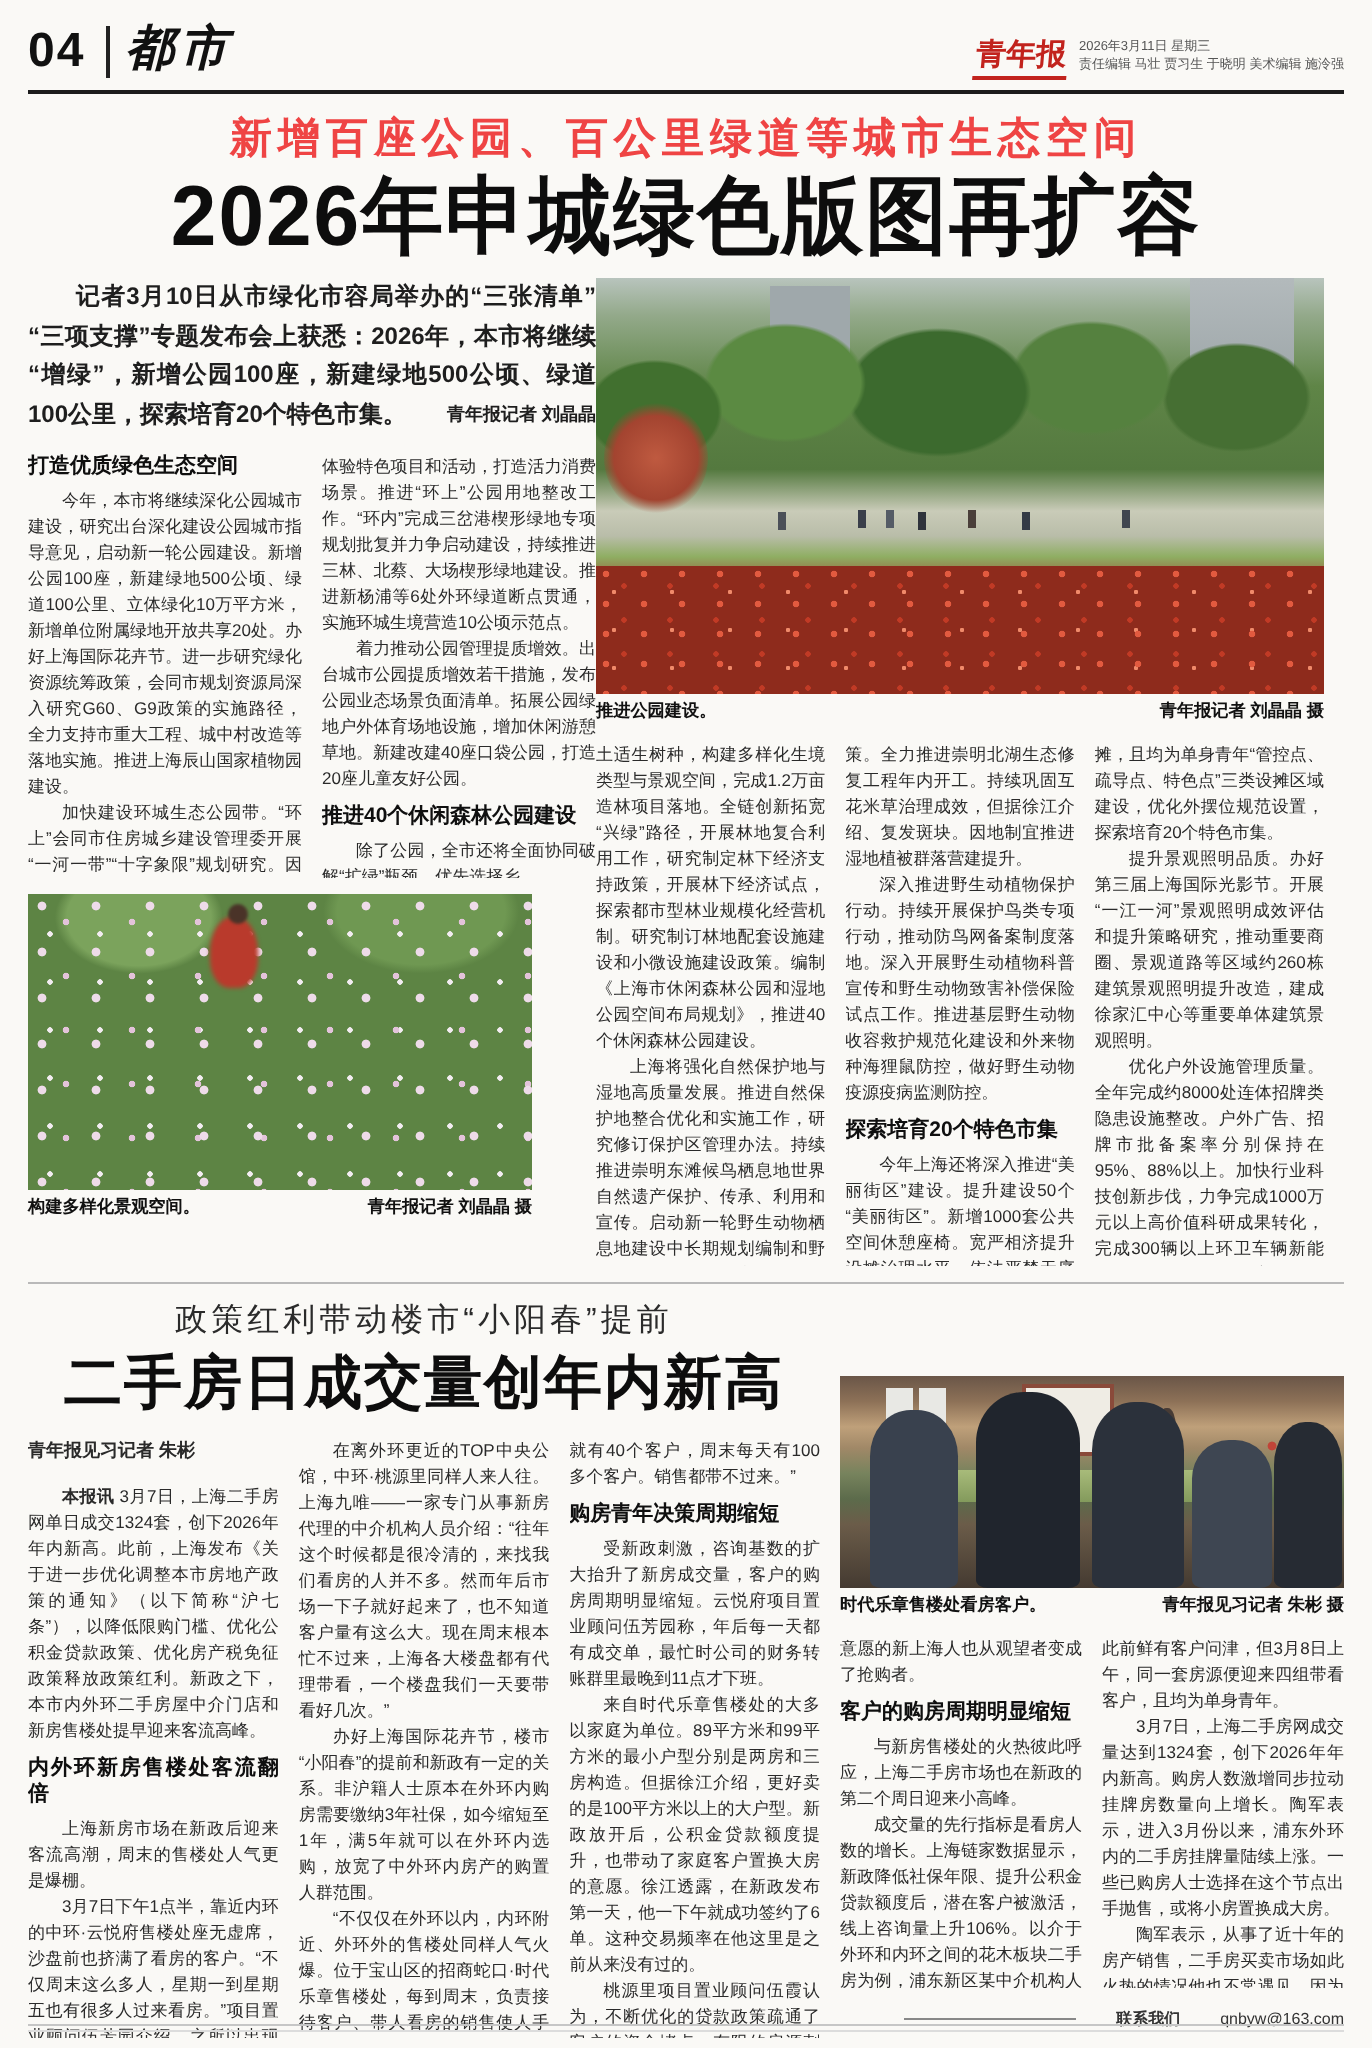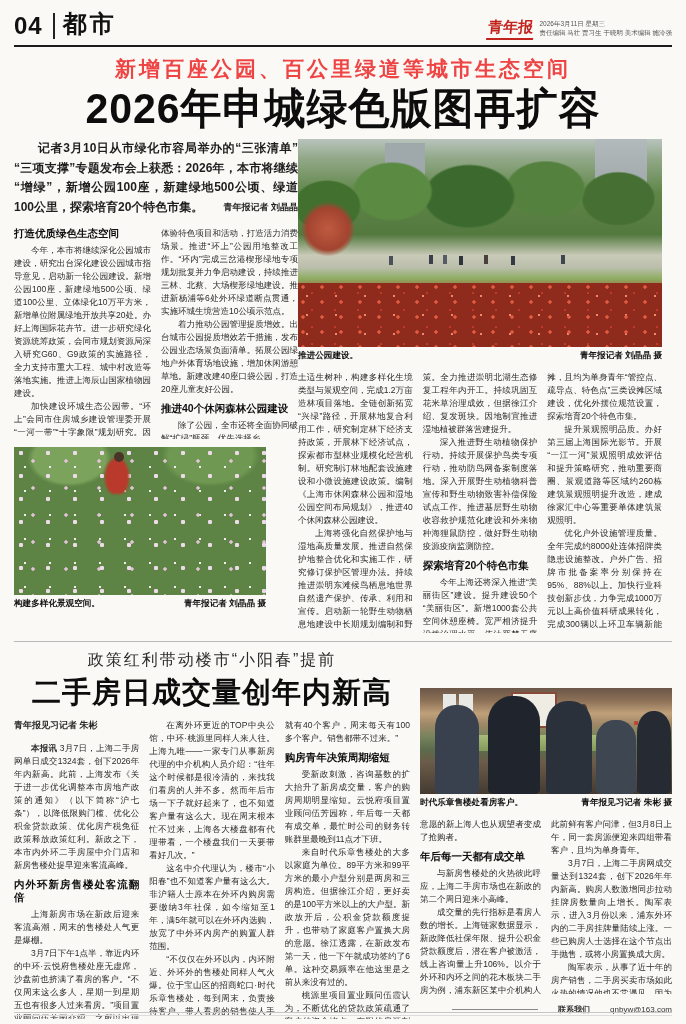--- a/index.html
+++ b/index.html
@@ -8,21 +8,21 @@
     background:#faf9f6;
     font-family:"Liberation Sans", sans-serif;
     color:#222;
   }
   .page { width:686px; height:1024px; padding:8px 14px 0 14px; position:relative; }
 
   
   .masthead { display:flex; align-items:flex-end; border-bottom:2px solid #1c1c1c; padding-bottom:5px; }
   .pageno { font-size:24px; font-weight:bold; color:#111; letter-spacing:1px; }
   .mh-divider { width:2px; height:26px; background:#222; margin:0 8px 1px 10px; }
-  .section { font-size:24px; font-weight:bold; color:#111; letter-spacing:3px; }
+  .section { font-size:24px; font-weight:bold; color:#111; letter-spacing:3px;font-style:italic; }
   .mh-right { margin-left:auto; display:flex; align-items:flex-start; gap:5px; }
   .logo { color:#c2231d; font-weight:bold; font-size:15px; font-family:"DejaVu Serif", serif; transform:skewX(-5deg); border-bottom:2px solid #c2231d; padding:0 1px 1px 1px; }
   .mh-meta { font-size:6.5px; line-height:9px; color:#555; padding-top:1px; }
 
   
   .kicker1 { margin-top:8px; text-align:center; color:#ef4444; font-size:21px; font-weight:600; letter-spacing:3px; }
   .headline1 { text-align:center; font-size:41px; line-height:46px; font-weight:900; color:#0d0d0d; letter-spacing:1px; transform:scaleY(1.04); margin:2px 0 8px 0; }
 
   
   .top-body { display:flex; }
@@ -209,21 +209,21 @@
       <div class="colrow cols-bottom-left">
         <div class="col">
           <p class="byline2">青年报见习记者 朱彬</p>
           <p><b class="leadin">本报讯</b> <span>3月7日，上海二手房网单日成交1324套，创下2026年年内新高。此前，上海发布《关于进一步优化调整本市房地产政策的通知》（以下简称“沪七条”），以降低限购门槛、优化公积金贷款政策、优化房产税免征政策释放政策红利。新政之下，本市内外环二手房屋中介门店和新房售楼处提早迎来客流高峰。</span></p>
           <h3>内外环新房售楼处客流翻倍</h3>
           <p>上海新房市场在新政后迎来客流高潮，周末的售楼处人气更是爆棚。</p>
           <p>3月7日下午1点半，靠近内环的中环·云悦府售楼处座无虚席，沙盘前也挤满了看房的客户。“不仅周末这么多人，星期一到星期五也有很多人过来看房。”项目置业顾问伍芳园介绍，之所以出现这种情况，一方面是因为新房将于4月30日交付，公司有清盘的活动，另一方面则是受新政影响，带动了一波客流量。</p>
         </div>
         <div class="col">
           <p>在离外环更近的TOP中央公馆，中环·桃源里同样人来人往。上海九唯——一家专门从事新房代理的中介机构人员介绍：“往年这个时候都是很冷清的，来找我们看房的人并不多。然而年后市场一下子就好起来了，也不知道客户量有这么大。现在周末根本忙不过来，上海各大楼盘都有代理带看，一个楼盘我们一天要带看好几次。”</p>
-          <p>这名中介代理认为，楼市“小阳春”也不知道客户量有这么大。非沪籍人士原本在外环内购房需要缴纳3年社保，如今缩短至1年，满5年就可以在外环内选购，放宽了中外环内房产的购置人群范围。</p>
+          <p>办好上海国际花卉节，楼市“小阳春”的提前和新政有一定的关系。非沪籍人士原本在外环内购房需要缴纳3年社保，如今缩短至1年，满5年就可以在外环内选购，放宽了中外环内房产的购置人群范围。</p>
           <p>“不仅仅在外环以内，内环附近、外环外的售楼处同样人气火爆。位于宝山区的招商蛇口·时代乐章售楼处，每到周末，负责接待客户、带人看房的销售使人手不够。置业顾问徐江只能将上一组客户和新房代理中介送走之后，才空下来接待自己主动来咨询的散户。“工作日现在平均每天</p>
         </div>
         <div class="col">
           <p class="cont">就有40个客户，周末每天有100多个客户。销售都带不过来。”</p>
           <h3>购房青年决策周期缩短</h3>
           <p>受新政刺激，咨询基数的扩大抬升了新房成交量，客户的购房周期明显缩短。云悦府项目置业顾问伍芳园称，年后每一天都有成交单，最忙时公司的财务转账群里最晚到11点才下班。</p>
           <p>来自时代乐章售楼处的大多以家庭为单位。89平方米和99平方米的最小户型分别是两房和三房构造。但据徐江介绍，更好卖的是100平方米以上的大户型。新政放开后，公积金贷款额度提升，也带动了家庭客户置换大房的意愿。徐江透露，在新政发布第一天，他一下午就成功签约了6单。这种交易频率在他这里是之前从来没有过的。</p>
           <p>桃源里项目置业顾问伍霞认为，不断优化的贷款政策疏通了客户的资金堵点，有限的房源刺激了具有购房意愿的市民到线下看房。受政策和市场双向作用的影响，一些原本具有买房</p>
         </div>
       </div>
@@ -243,21 +243,21 @@
         <div class="sr-fig sr-f4"></div>
         <div class="sr-fig sr-f5"></div>
       </div>
       <div class="caprow">
         <span>时代乐章售楼处看房客户。</span>
         <span>青年报见习记者 朱彬 摄</span>
       </div>
       <div class="colrow cols-bottom-right">
         <div class="col">
           <p class="cont">意愿的新上海人也从观望者变成了抢购者。</p>
-          <h3>年后每一天都有成交单</h3>
+          <h3>客户的购房周期明显缩短</h3>
           <p>与新房售楼处的火热彼此呼应，上海二手房市场也在新政的第二个周日迎来小高峰。</p>
           <p>成交量的先行指标是看房人数的增长。上海链家数据显示，新政降低社保年限、提升公积金贷款额度后，潜在客户被激活，线上咨询量上升106%。以介于外环和内环之间的花木板块二手房为例，浦东新区某中介机构人员陶军介绍，该区锦博苑一套已挂牌一段时间的一室一厅（56.9平方米，总价约339万元）</p>
         </div>
         <div class="col">
           <p class="cont">此前鲜有客户问津，但3月8日上午，同一套房源便迎来四组带看客户，且均为单身青年。</p>
           <p>3月7日，上海二手房网成交量达到1324套，创下2026年年内新高。购房人数激增同步拉动挂牌房数量向上增长。陶军表示，进入3月份以来，浦东外环内的二手房挂牌量陆续上涨。一些已购房人士选择在这个节点出手抛售，或将小房置换成大房。</p>
           <p>陶军表示，从事了近十年的房产销售，二手房买卖市场如此火热的情况他也不常遇见。因为挂牌和看房人数飙升，他每天也只能省去午饭，抓紧时间负责对接房东、带客户看房。</p>
         </div>
       </div>
       <div class="contact">

